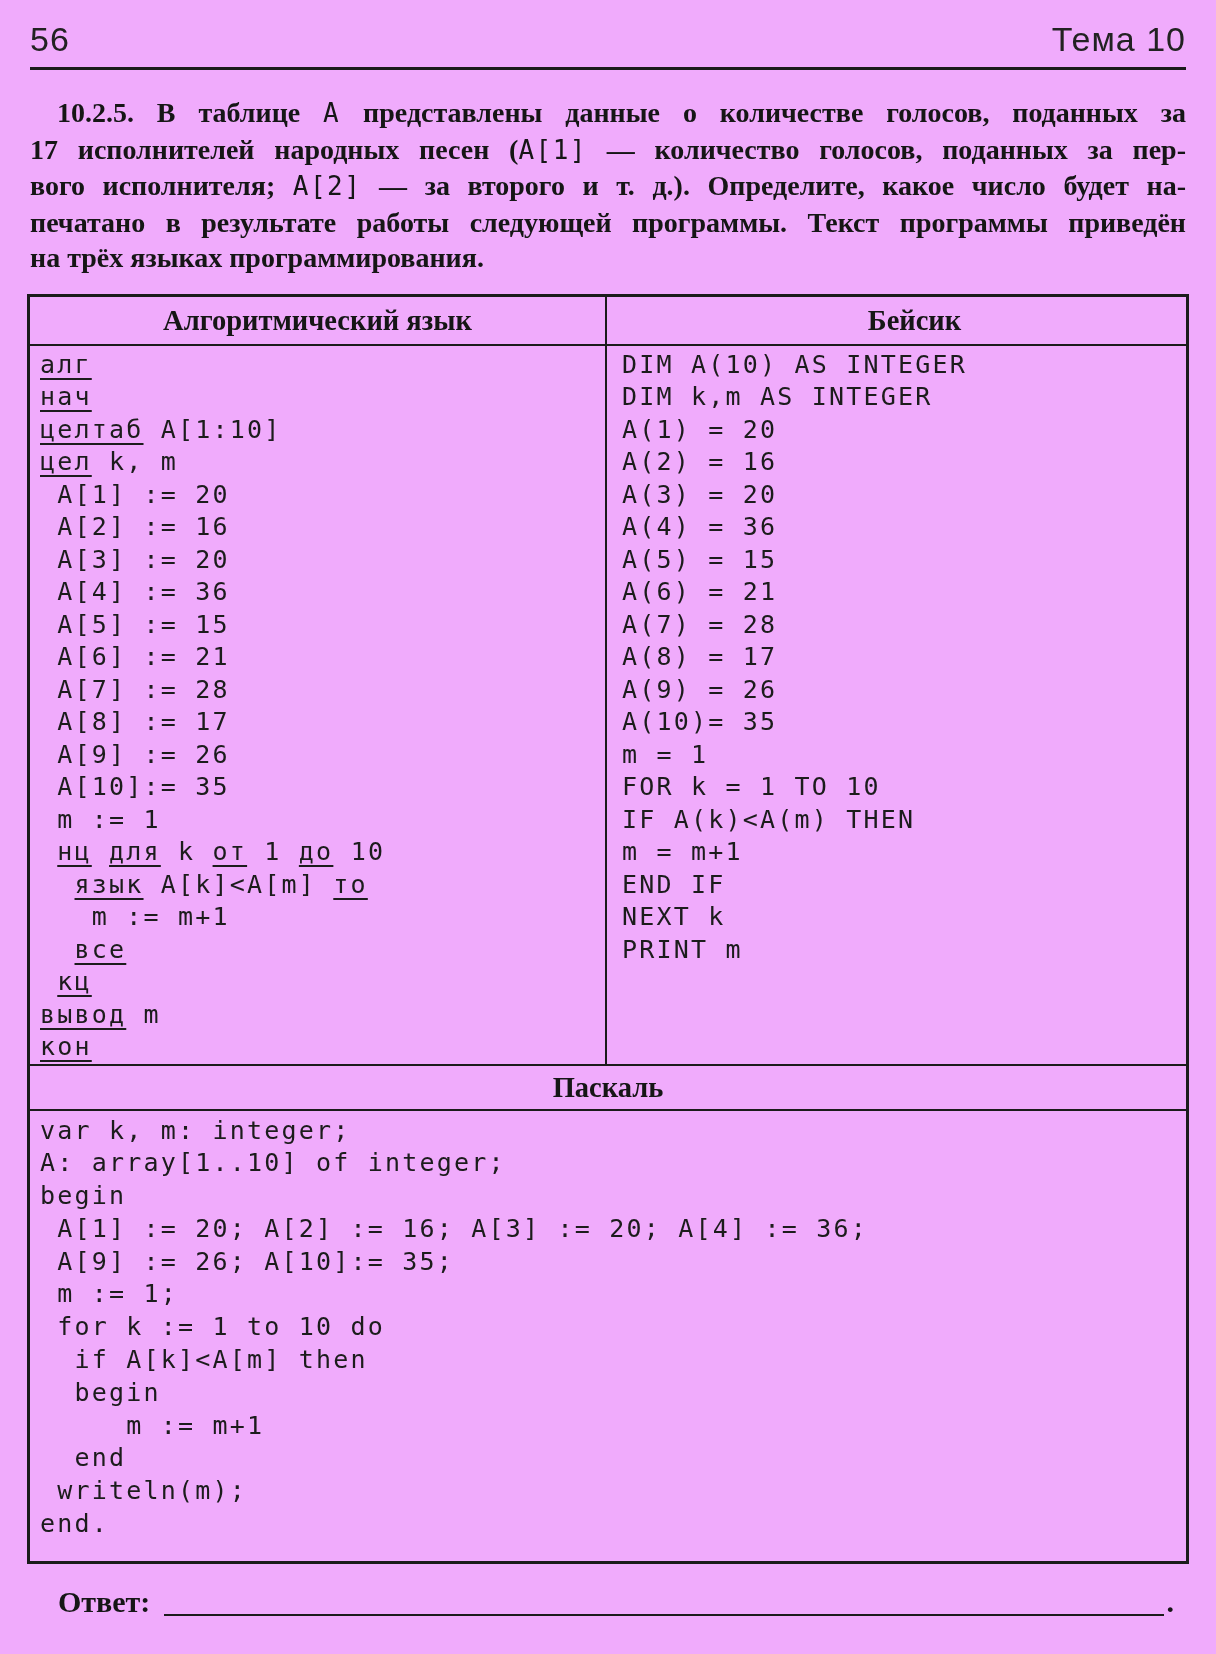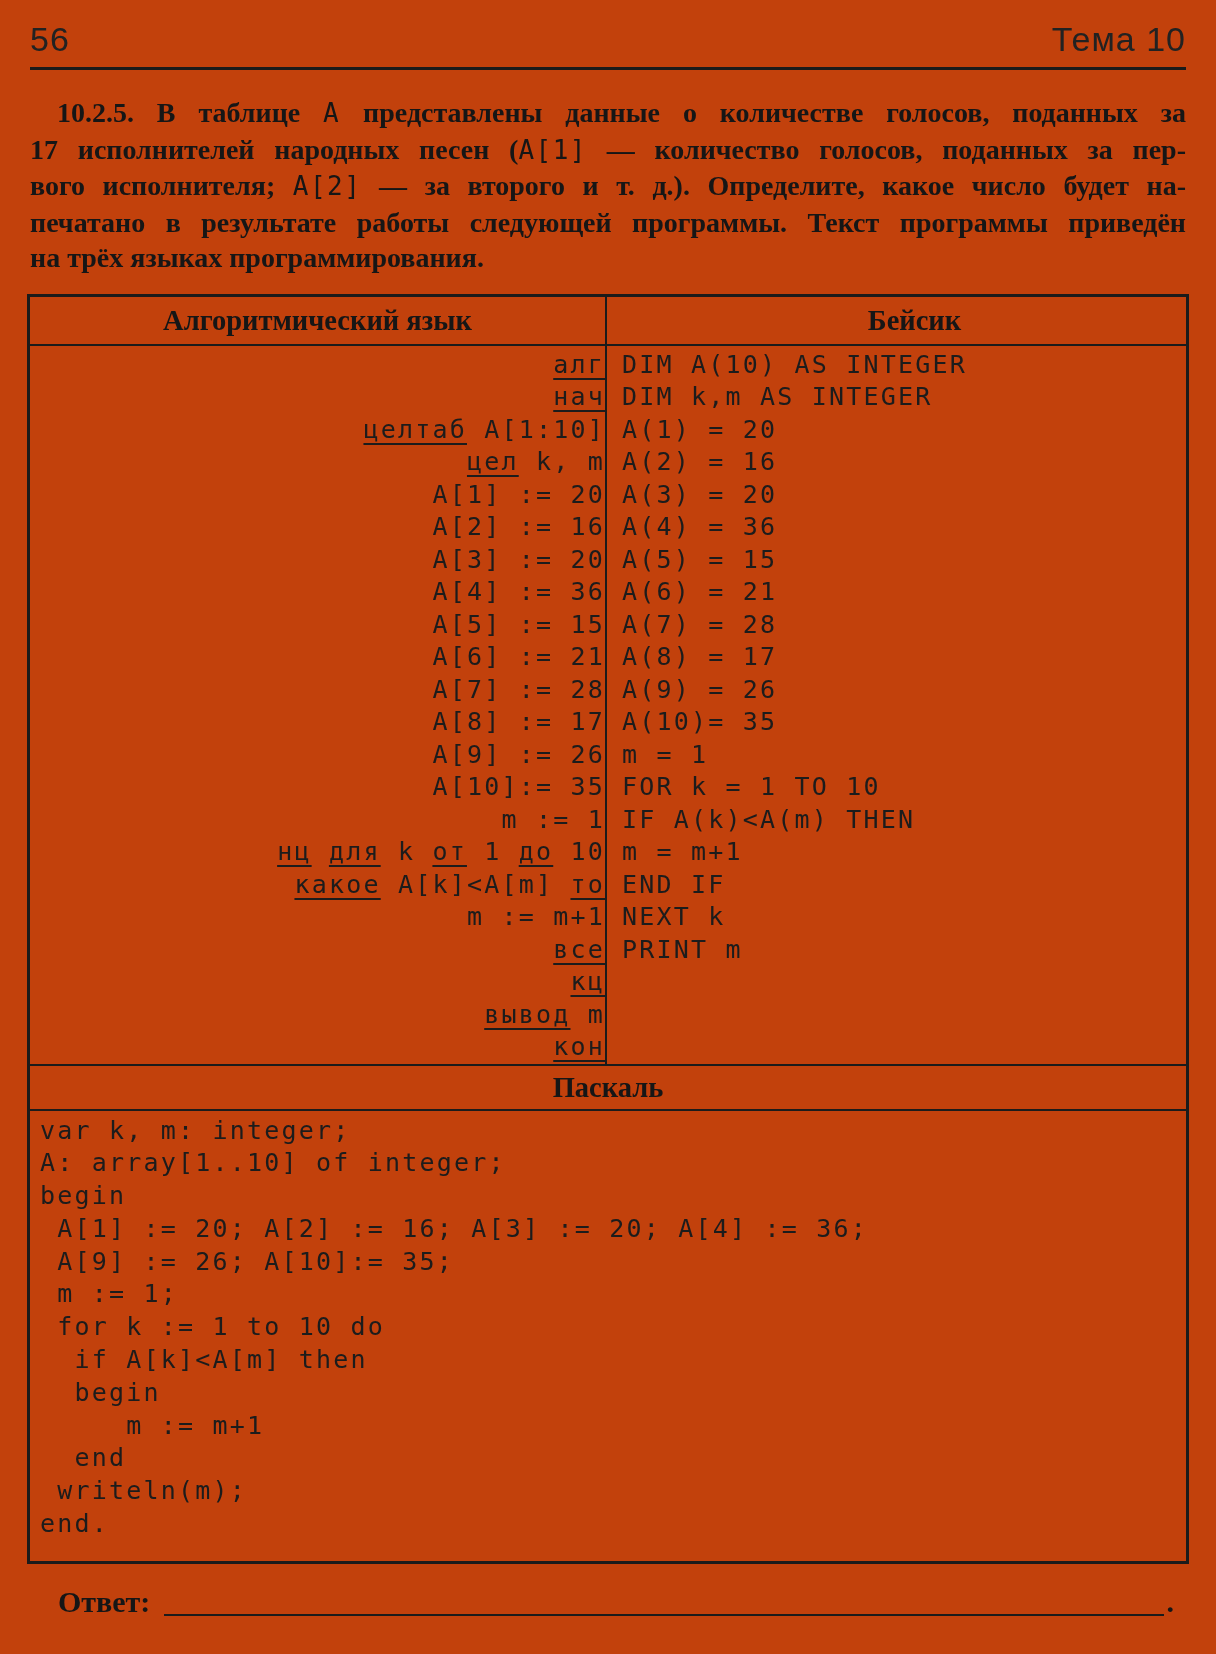--- a/index.html
+++ b/index.html
@@ -2,21 +2,21 @@
 <html><head>
 <meta charset="utf-8">
 <style>
   * { box-sizing: border-box; margin: 0; padding: 0; }
   html, body { background: #ffffff; }
   body { font-family: "Liberation Serif", serif; }
   .page {
     position: relative;
     width: 1216px;
     height: 1654px;
-    background: #c2410c;
+    background: #f0abfc;
     color: #161616;
     overflow: hidden;
   }
   .page-header {
     display: flex;
     justify-content: space-between;
     align-items: baseline;
     padding: 20px 30px 0 30px;
     font-family: "Liberation Sans", sans-serif;
     font-size: 34px;
@@ -50,21 +50,21 @@
   .th {
     font-weight: 700;
     font-size: 28.5px;
     line-height: 34px;
     text-align: center;
     padding: 7px 0 6px 0;
   }
   .th.left { width: 577px; border-right: 2px solid #1b1b1b; }
   .th.right { flex: 1; }
   .tbody { display: flex; }
-  .cell.left { width: 577px; border-right: 2px solid #1b1b1b; padding: 3px 0 0 10px; text-align: right; }
+  .cell.left { width: 577px; border-right: 2px solid #1b1b1b; padding: 3px 0 0 10px; }
   .cell.right { flex: 1; padding: 3px 0 0 15px; }
   .code {
     font-family: "DejaVu Sans Mono", monospace;
     font-size: 25px;
     letter-spacing: 2.2px;
     line-height: 32.5px;
     color: #1c1c1c;
   }
   .code-line { white-space: pre; }
   .u {
@@ -131,21 +131,21 @@
           <div class="code-line"><span> A[3] := 20</span></div>
           <div class="code-line"><span> A[4] := 36</span></div>
           <div class="code-line"><span> A[5] := 15</span></div>
           <div class="code-line"><span> A[6] := 21</span></div>
           <div class="code-line"><span> A[7] := 28</span></div>
           <div class="code-line"><span> A[8] := 17</span></div>
           <div class="code-line"><span> A[9] := 26</span></div>
           <div class="code-line"><span> A[10]:= 35</span></div>
           <div class="code-line"><span> m := 1</span></div>
           <div class="code-line"><span> </span><span class="u">нц</span><span> </span><span class="u">для</span><span> k </span><span class="u">от</span><span> 1 </span><span class="u">до</span><span> 10</span></div>
-          <div class="code-line"><span>  </span><span class="u">какое</span><span> A[k]&lt;A[m] </span><span class="u">то</span></div>
+          <div class="code-line"><span>  </span><span class="u">язык</span><span> A[k]&lt;A[m] </span><span class="u">то</span></div>
           <div class="code-line"><span>   m := m+1</span></div>
           <div class="code-line"><span>  </span><span class="u">все</span></div>
           <div class="code-line"><span> </span><span class="u">кц</span></div>
           <div class="code-line"><span class="u">вывод</span><span> m</span></div>
           <div class="code-line"><span class="u">кон</span></div>
         </div>
       <div class="cell right code" id="basic-code">
           <div class="code-line">DIM A(10) AS INTEGER</div>
           <div class="code-line">DIM k,m AS INTEGER</div>
           <div class="code-line">A(1) = 20</div>

